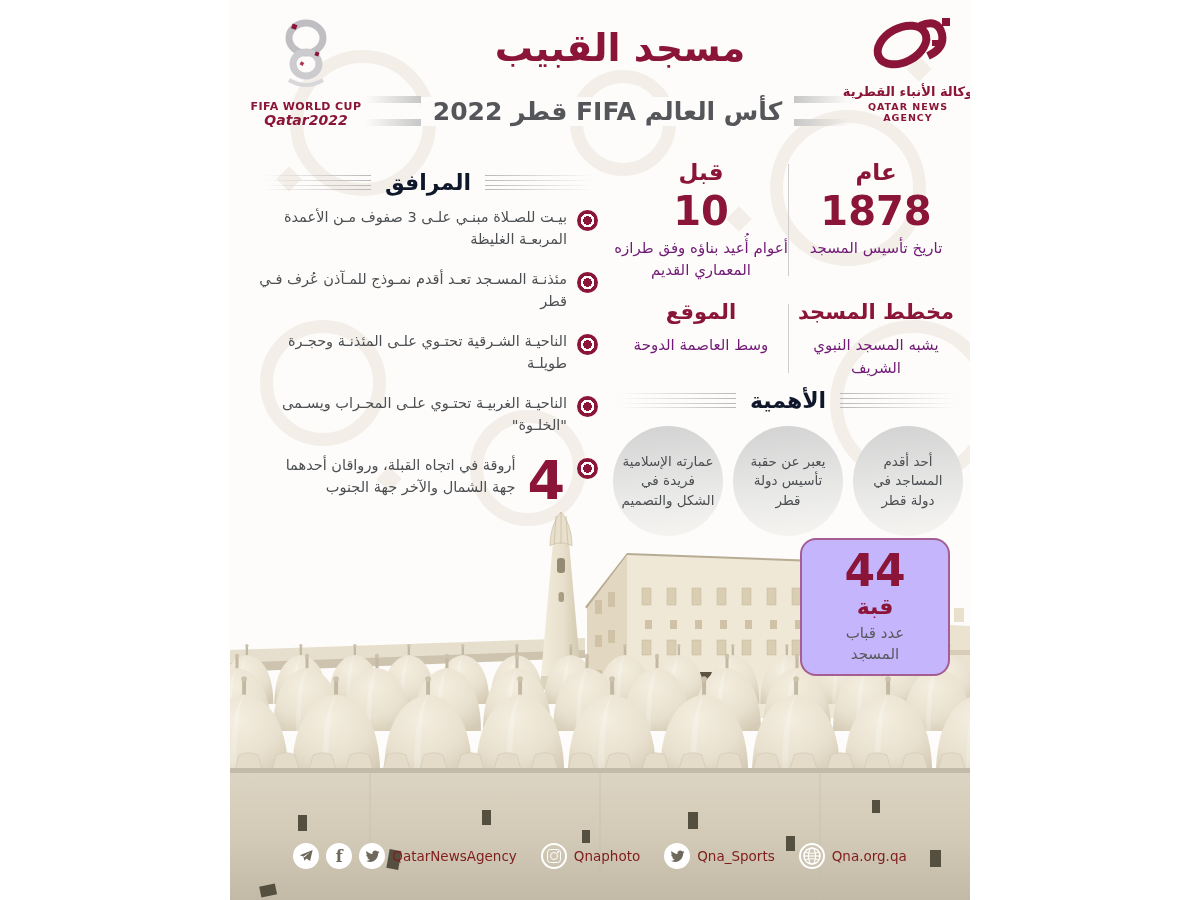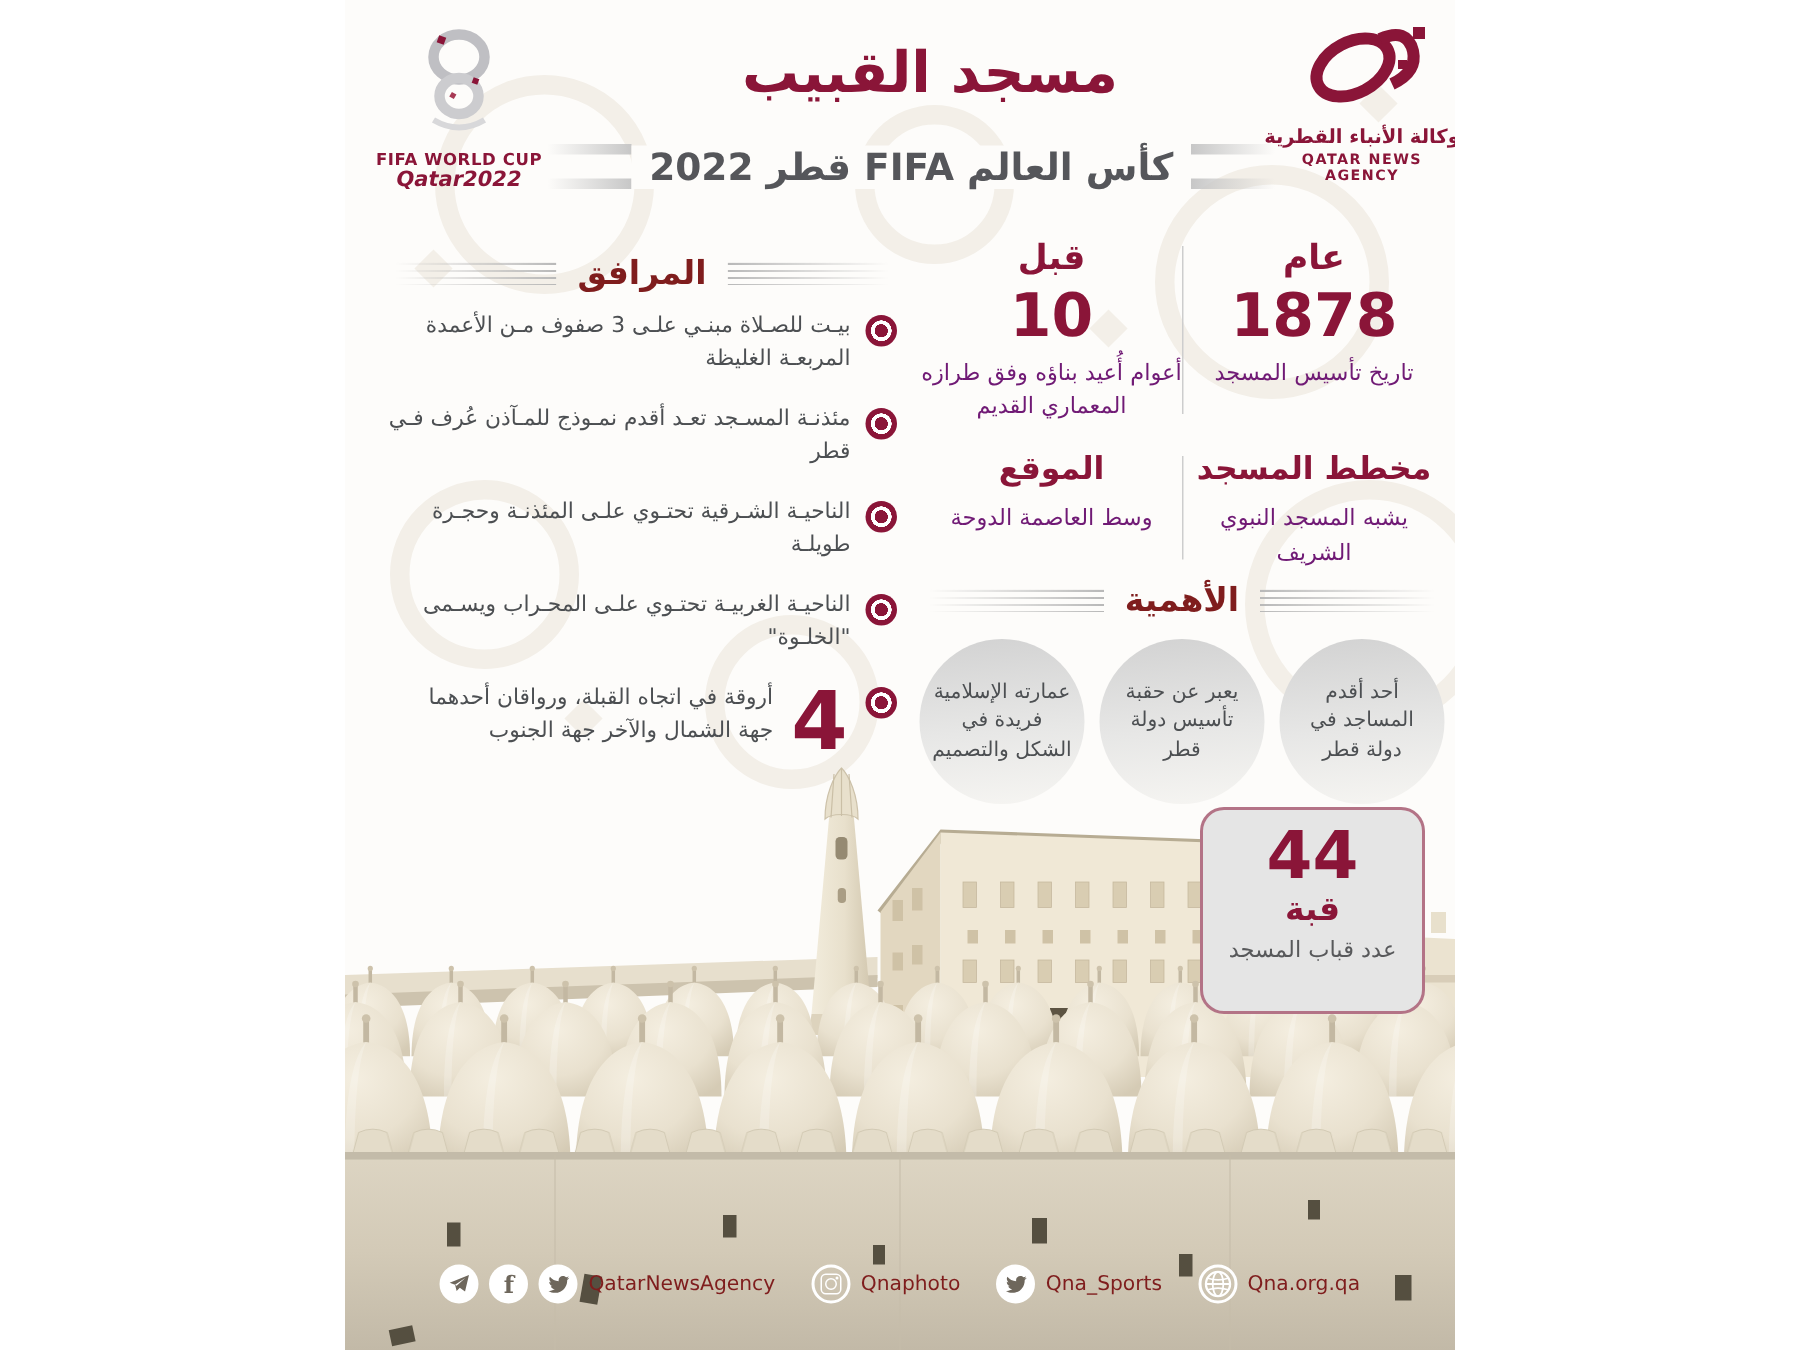--- a/index.html
+++ b/index.html
@@ -38,21 +38,21 @@
   .stat-n{font-size:40px;font-weight:bold;color:#8a1538;line-height:1.15;}
   .stat-c{font-size:15px;color:#701a75;line-height:1.5;margin-top:3px;}
 
   
   .sec-header{position:absolute;display:flex;align-items:center;z-index:2;}
   .imp-header{left:383px;top:388px;width:350px;}
   .fac-header{left:28px;top:170px;width:340px;}
   .lines{flex:1;height:15px;background:repeating-linear-gradient(to bottom,#b8b8b8 0 1.4px,rgba(0,0,0,0) 1.4px 4.8px);}
   .lines.fade-left{-webkit-mask:linear-gradient(to left,#000,transparent 95%);mask:linear-gradient(to left,#000,transparent 95%);}
   .lines.fade-right{-webkit-mask:linear-gradient(to right,#000,transparent 95%);mask:linear-gradient(to right,#000,transparent 95%);}
-  .sec-title{padding:0 14px;font-size:22px;font-weight:bold;color:#7f1d1d;white-space:nowrap;}
+  .sec-title{padding:0 14px;font-size:22px;font-weight:bold;color:#0f172a;white-space:nowrap;}
 
   
   .circles{position:absolute;left:383px;top:426px;width:350px;display:flex;gap:10px;justify-content:space-between;z-index:2;}
   .circle{width:110px;height:110px;border-radius:50%;flex:0 0 110px;display:flex;align-items:center;justify-content:center;
           text-align:center;background:linear-gradient(175deg,#d2d2d2 0%,#e7e7e6 55%,#f6f5f2 100%);}
   .circle span{font-size:13.5px;color:#4c4f52;line-height:1.45;padding:0 8px;font-weight:normal;}
 
   
   .fac-list{position:absolute;left:28px;top:206px;width:340px;z-index:2;}
   .fac-item{display:flex;gap:10px;align-items:flex-start;margin-bottom:17px;}
@@ -61,25 +61,25 @@
   .fac-text{font-size:14.5px;color:#4c4f52;line-height:1.55;text-align:right;}
   .big4{font-size:54px;font-weight:bold;color:#8a1538;line-height:1.0;margin:0 2px;}
 
   
   .founding-box{position:absolute;left:30px;top:543px;width:328px;height:112px;box-sizing:border-box;
                 background:#ffffff;border:2px solid rgba(138,21,56,.55);border-radius:18px;
                 padding:12px 46px 10px 18px;z-index:1;}
   .found-h{font-size:23px;font-weight:bold;color:#8a1538;margin-bottom:2px;}
   .found-t{font-size:15.5px;color:#55565a;line-height:1.55;}
   .domes-box{position:absolute;left:570px;top:538px;width:150px;height:138px;box-sizing:border-box;
-             background:#e5e5e5;border:2px solid rgba(138,21,56,.55);border-radius:16px;
+             background:#c4b5fd;border:2px solid rgba(138,21,56,.55);border-radius:16px;
              text-align:center;padding-top:8px;z-index:3;}
   .domes-n{font-size:44px;font-weight:bold;color:#8a1538;line-height:1.05;}
   .domes-u{font-size:22px;font-weight:bold;color:#8a1538;line-height:1.2;}
-  .domes-c{font-size:15px;color:#58595b;line-height:1.45;margin-top:2px;padding:0 14px;}
+  .domes-c{font-size:15px;color:#58595b;line-height:1.45;margin-top:2px;padding:0 40px;}
 
   
   .scene{position:absolute;left:0;top:500px;width:740px;height:400px;z-index:2;pointer-events:none;}
 
   
   .social{position:absolute;left:0;top:843px;width:740px;display:flex;justify-content:center;gap:24px;
           align-items:center;z-index:4;}
   .sgroup{display:flex;align-items:center;gap:7px;cursor:pointer;}
   .sicon{width:26px;height:26px;border-radius:50%;display:flex;align-items:center;justify-content:center;box-sizing:border-box;}
   .sicon.solid{background:#ffffff;color:#6e675c;}

